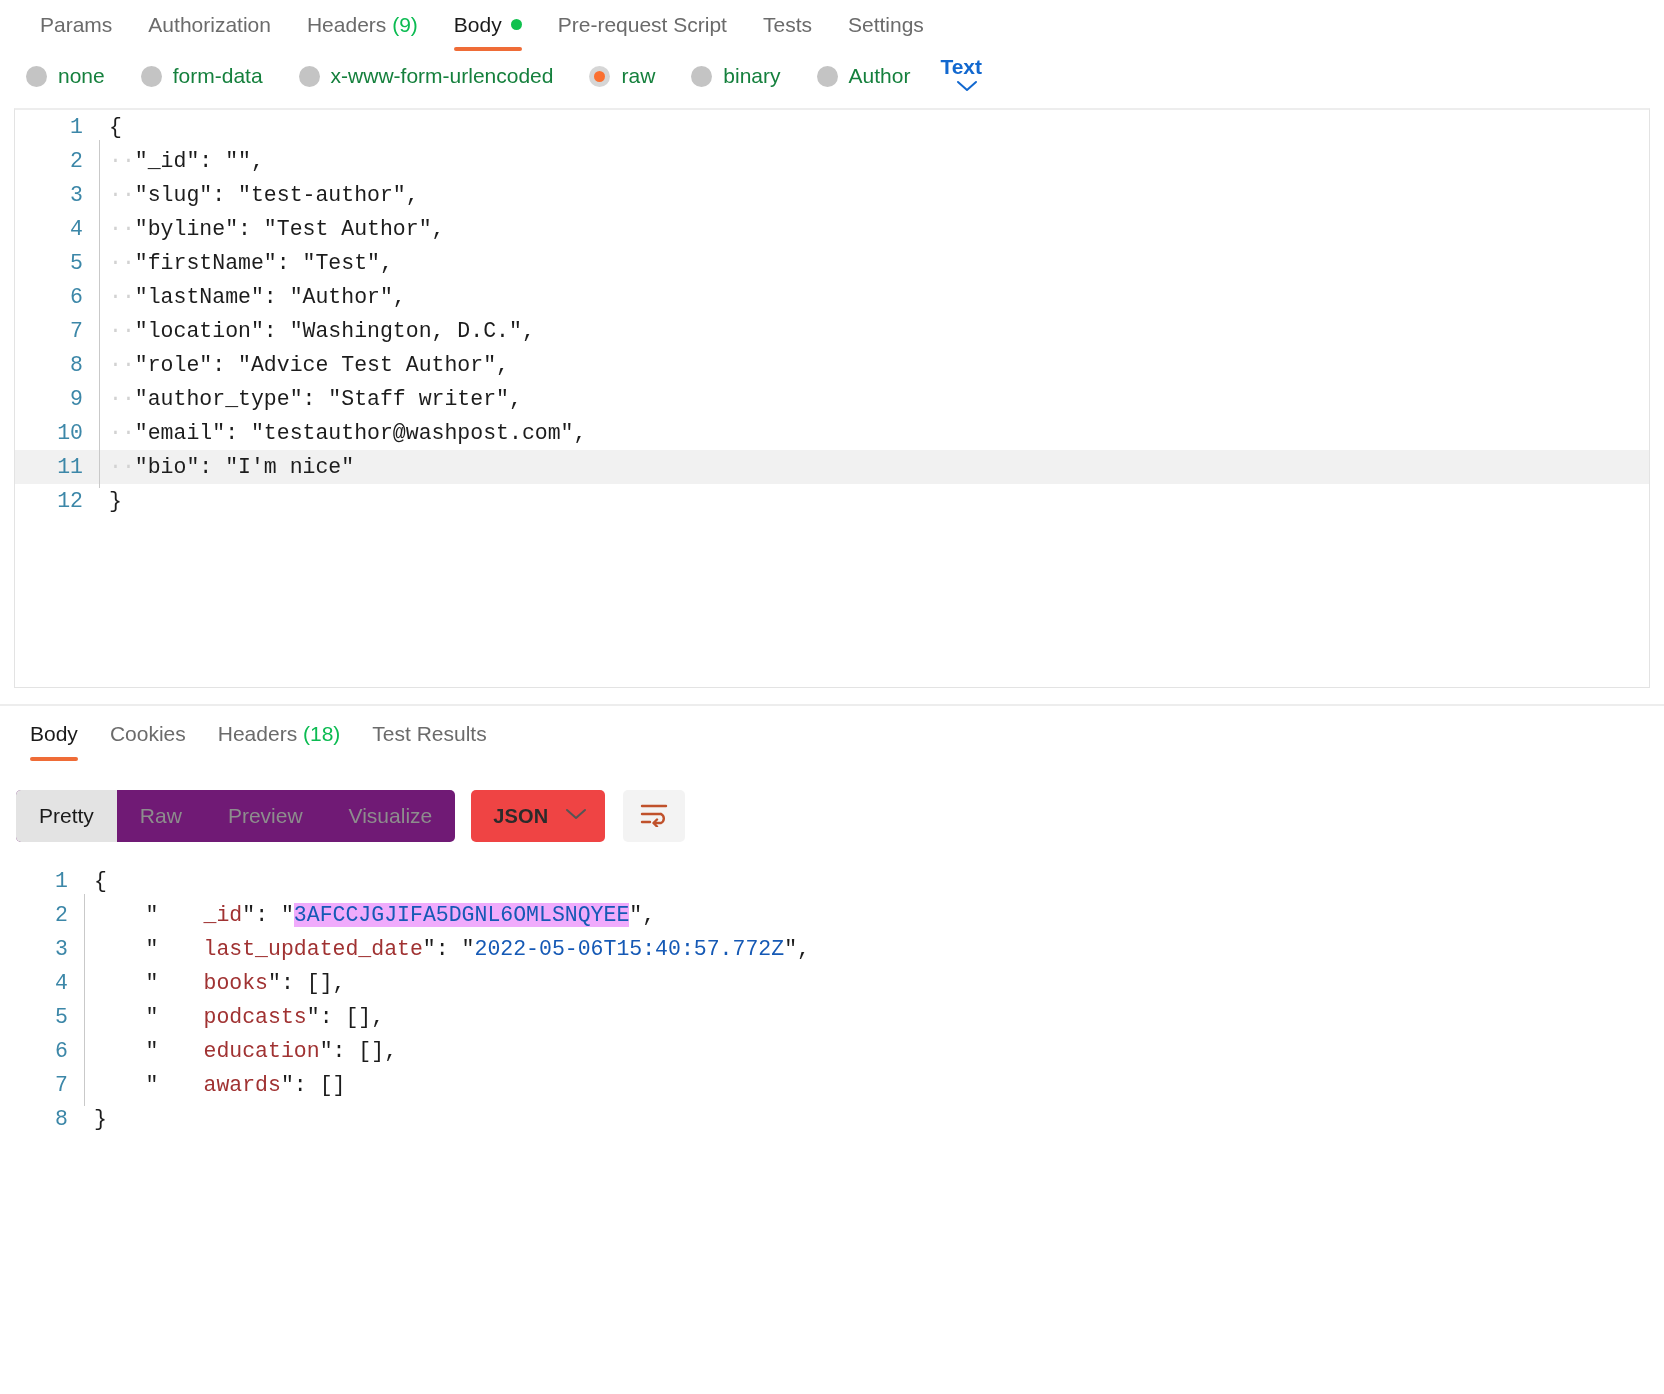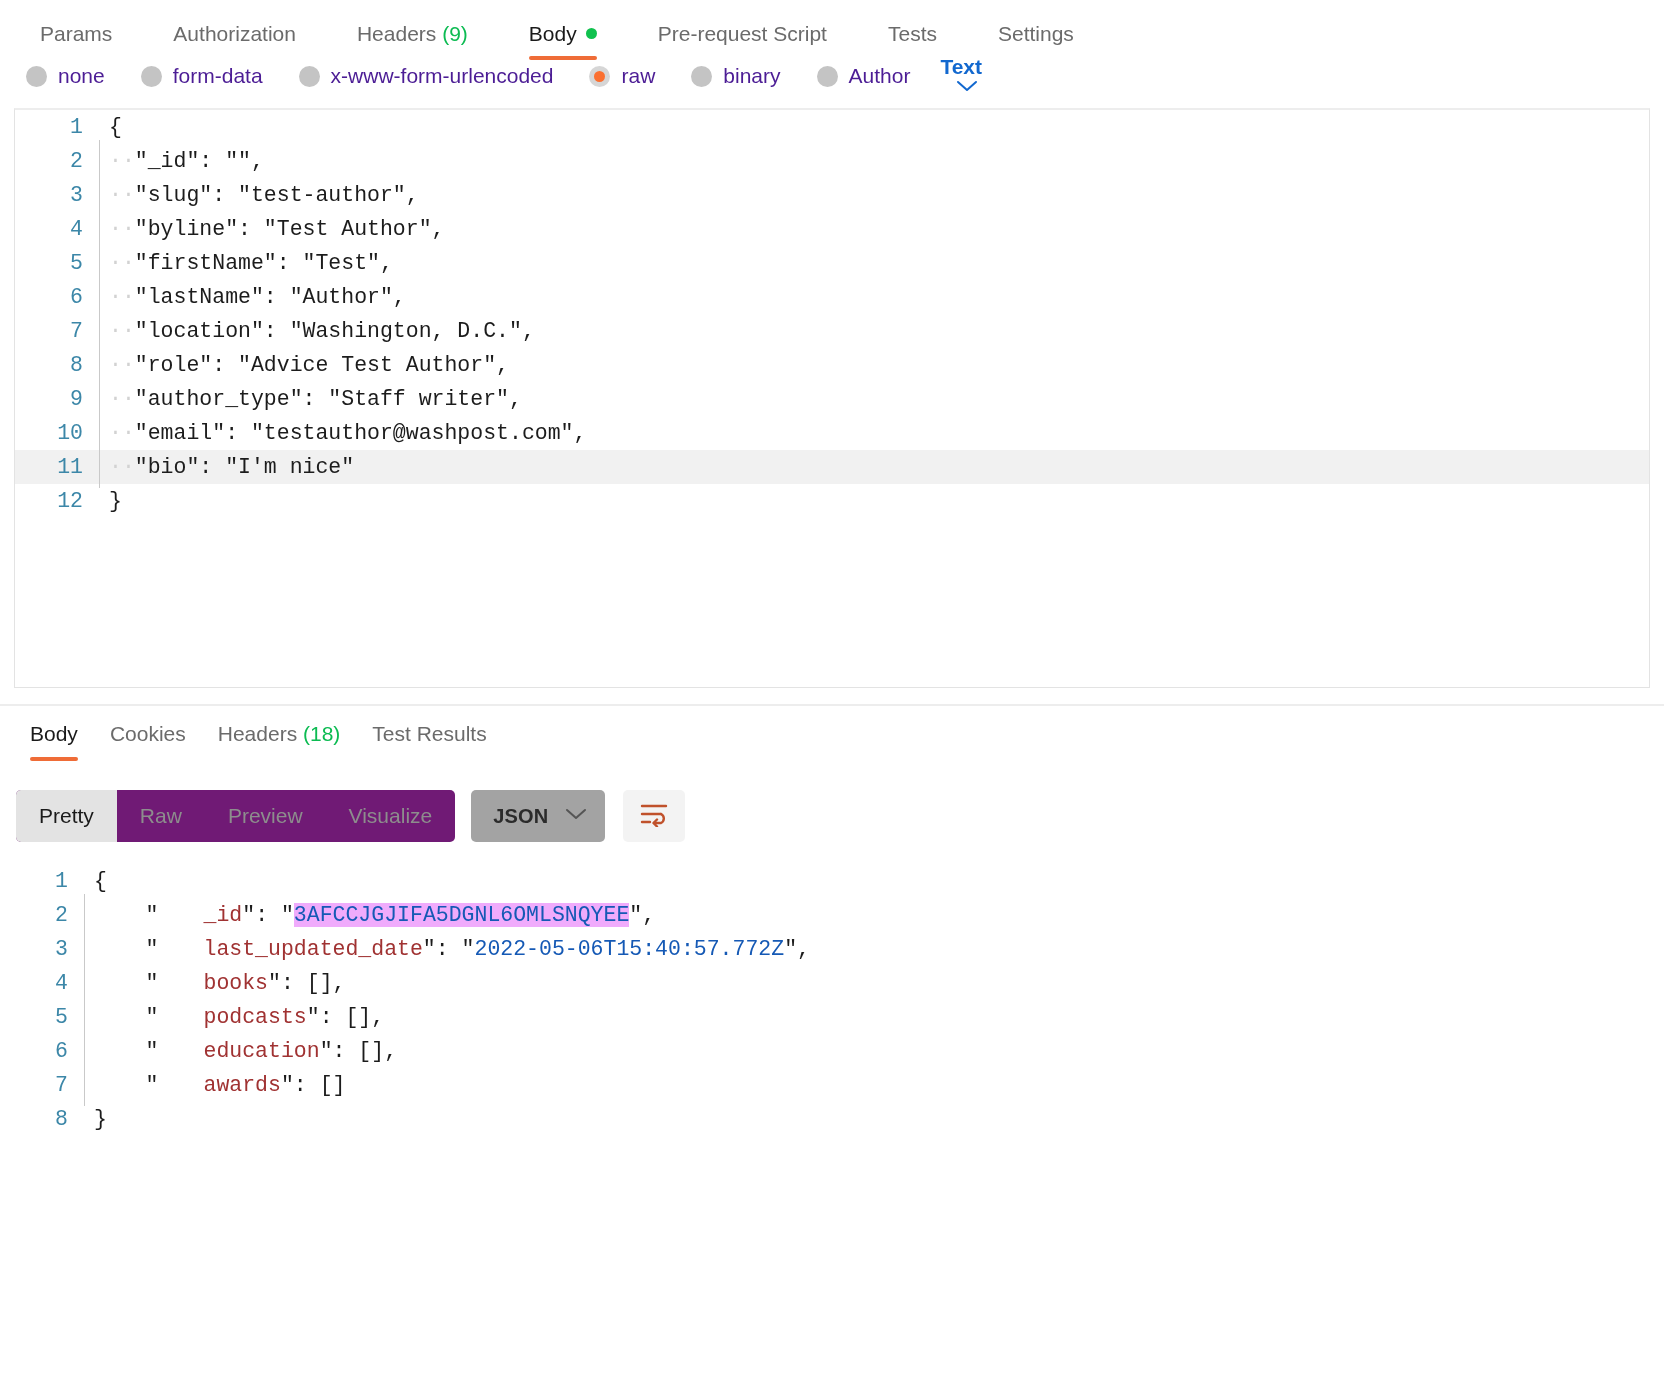--- a/index.html
+++ b/index.html
@@ -12,25 +12,24 @@
   }
   body {
     font-family: "Liberation Sans", sans-serif;
     color: #212121;
     -webkit-font-smoothing: antialiased;
   }
 
   
   .req-tabs {
     display: flex;
-    align-items: flex-end;
+    align-items: center;
     height: 48px;
     padding-left: 22px;
     box-sizing: border-box;
-    gap: 25px;
   }
   .req-tab {
     position: relative;
     font-size: 21px;
     color: #6b6b6b;
     padding: 2px 18px 0 18px;
     white-space: nowrap;
     cursor: pointer;
     line-height: 28px;
   }
@@ -82,21 +81,21 @@
   }
   .radio.sel { background: #d6d6d6; }
   .radio.sel::after {
     content: "";
     position: absolute;
     left: 5px; top: 5px;
     width: 11px; height: 11px;
     border-radius: 50%;
     background: #fb7031;
   }
-  .mode-label { font-size: 21px; color: #4c1d95; }
+  .mode-label { font-size: 21px; color: #15803d; }
   .text-select {
     display: flex;
     align-items: center;
     cursor: pointer;
     margin-left: -6px;
     flex-direction: column;
   }
   .text-select .lbl {
     font-size: 21px;
     color: #1268cf;
@@ -213,21 +212,21 @@
     cursor: pointer;
     white-space: nowrap;
   }
   .seg-btn.active {
     background: #e3e3e3;
     color: #1a1a1a;
   }
   .json-select {
     display: flex;
     align-items: center;
-    background: #a3a3a3;
+    background: #ef4444;
     border-radius: 5px;
     height: 52px;
     padding: 0 18px 0 22px;
     margin-left: 16px;
     cursor: pointer;
   }
   .json-select .lbl {
     font-size: 20px;
     color: #2b2b2b;
     font-weight: bold;

